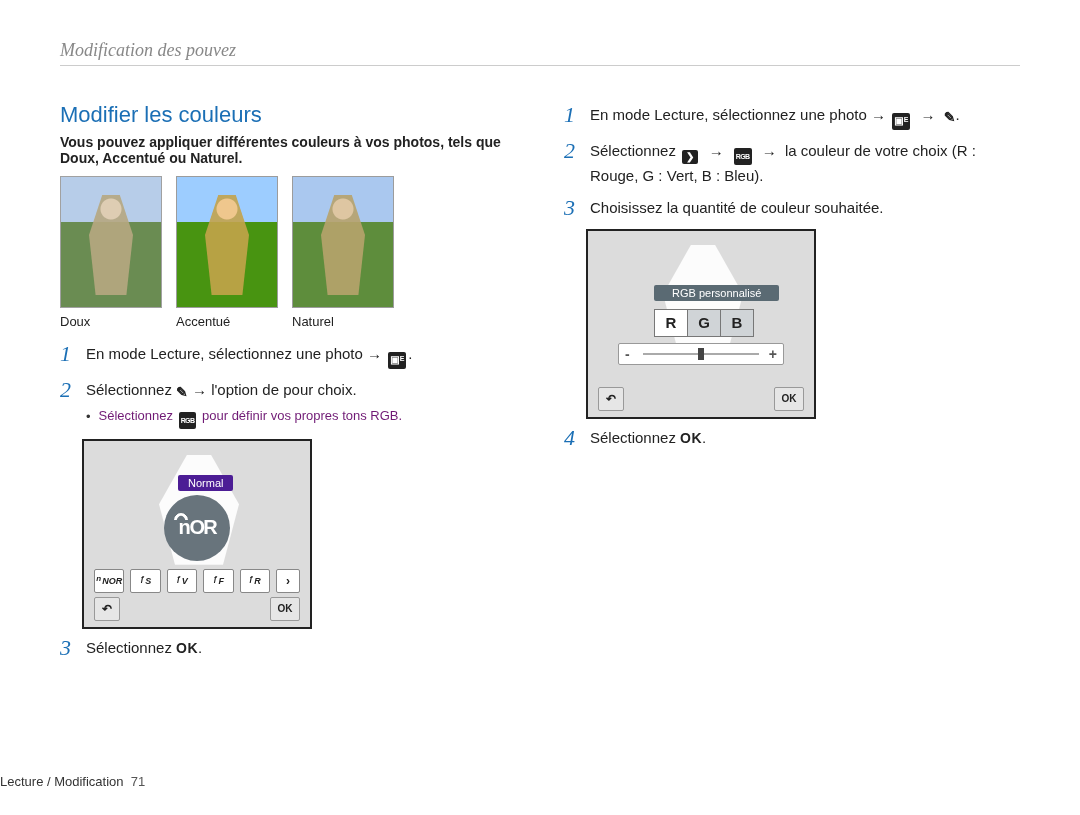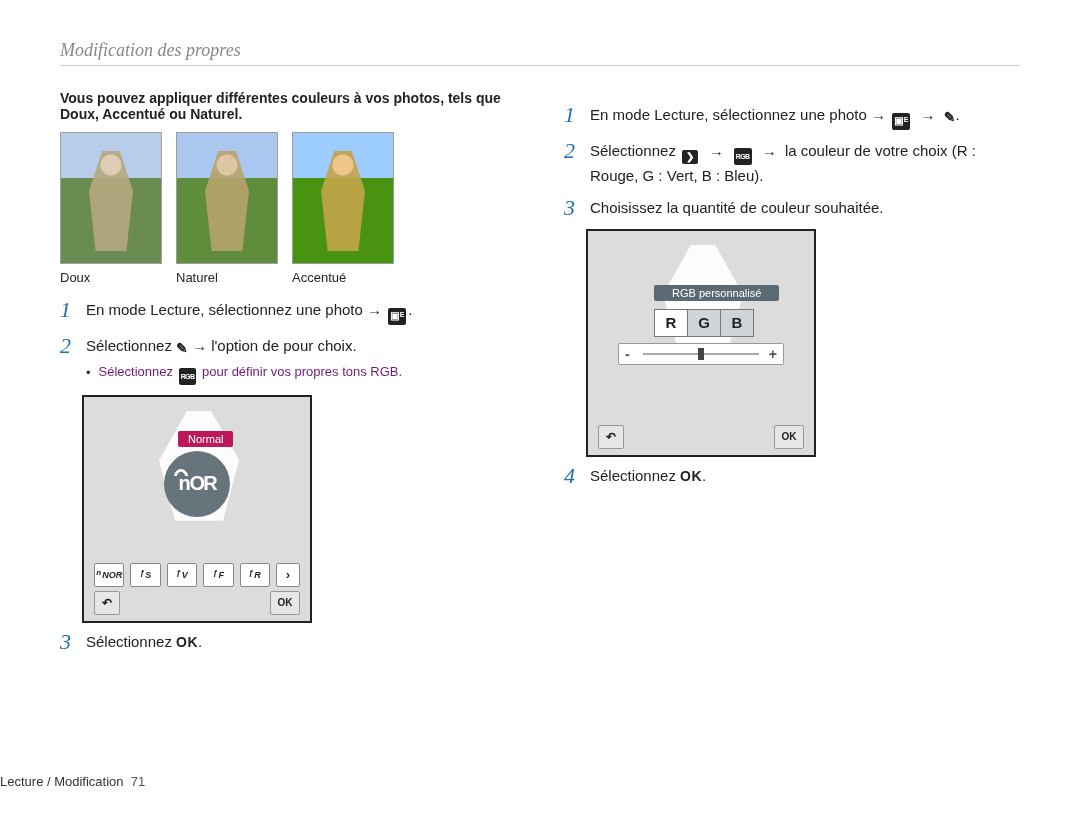--- a/index.html
+++ b/index.html
@@ -141,40 +141,40 @@
   .ok-label {
     font-weight: 900;
     letter-spacing: 0.5px;
     font-size: 14px;
     font-family: Arial, sans-serif;
   }
 
   
   .screen {
     width: 230px;
-    height: 228px;
+    height: 190px;
     border: 2px solid #222;
     background: #dcdcdc;
     position: relative;
     margin: 10px 0 6px 22px;
     box-sizing: border-box;
   }
   .screen .ghost {
     position: absolute;
     top: 14px; left: 75px;
     width: 80px; height: 110px;
     background:
       radial-gradient(circle at 40px 18px, #fff 14px, transparent 15px),
       linear-gradient(#fff,#fff);
     clip-path: polygon(35% 0, 65% 0, 100% 45%, 80% 100%, 20% 100%, 0 45%);
     opacity: .9;
   }
   .screen .tag {
     position:absolute;
-    background:#be185d;
+    background:#4c1d95;
     color:#fff;
     font-size:11px;
     padding:2px 10px;
     border-radius:2px;
   }
   .screen.nor .tag { top: 34px; left: 94px; }
   .screen .bigicon {
     position:absolute;
     top:54px; left:80px;
     width:66px; height:66px;
@@ -245,39 +245,40 @@
     position:absolute; bottom:26px; left:0; right:0;
     text-align:left; font-size:13px; color:#555;
   }
   .footer .sec { color:#333; }
 </style>
 </head>
 <body>
 
 <div class="page">
 
-  <div class="section-top">Modification des propres</div>
+  <div class="section-top">Modification des pouvez</div>
 
   <div class="columns">
 
     <div class="col">
+      <h2>Modifier les couleurs</h2>
       <div class="intro">Vous pouvez appliquer différentes couleurs à vos photos, tels que Doux, Accentué ou Naturel.</div>
 
       <div class="thumbs">
         <div class="thumb-wrap">
           <div class="thumb soft"></div>
           <div class="thumb-label">Doux</div>
         </div>
         <div class="thumb-wrap">
+          <div class="thumb vivid"></div>
+          <div class="thumb-label">Accentué</div>
+        </div>
+        <div class="thumb-wrap">
           <div class="thumb natural"></div>
           <div class="thumb-label">Naturel</div>
-        </div>
-        <div class="thumb-wrap">
-          <div class="thumb vivid"></div>
-          <div class="thumb-label">Accentué</div>
         </div>
       </div>
 
       <ol class="steps">
 
         <li>
           <span class="step-num">1</span>
           <div class="step-body">
             <span>En mode Lecture, sélectionnez une photo →</span>
             <span class="icon-box">

